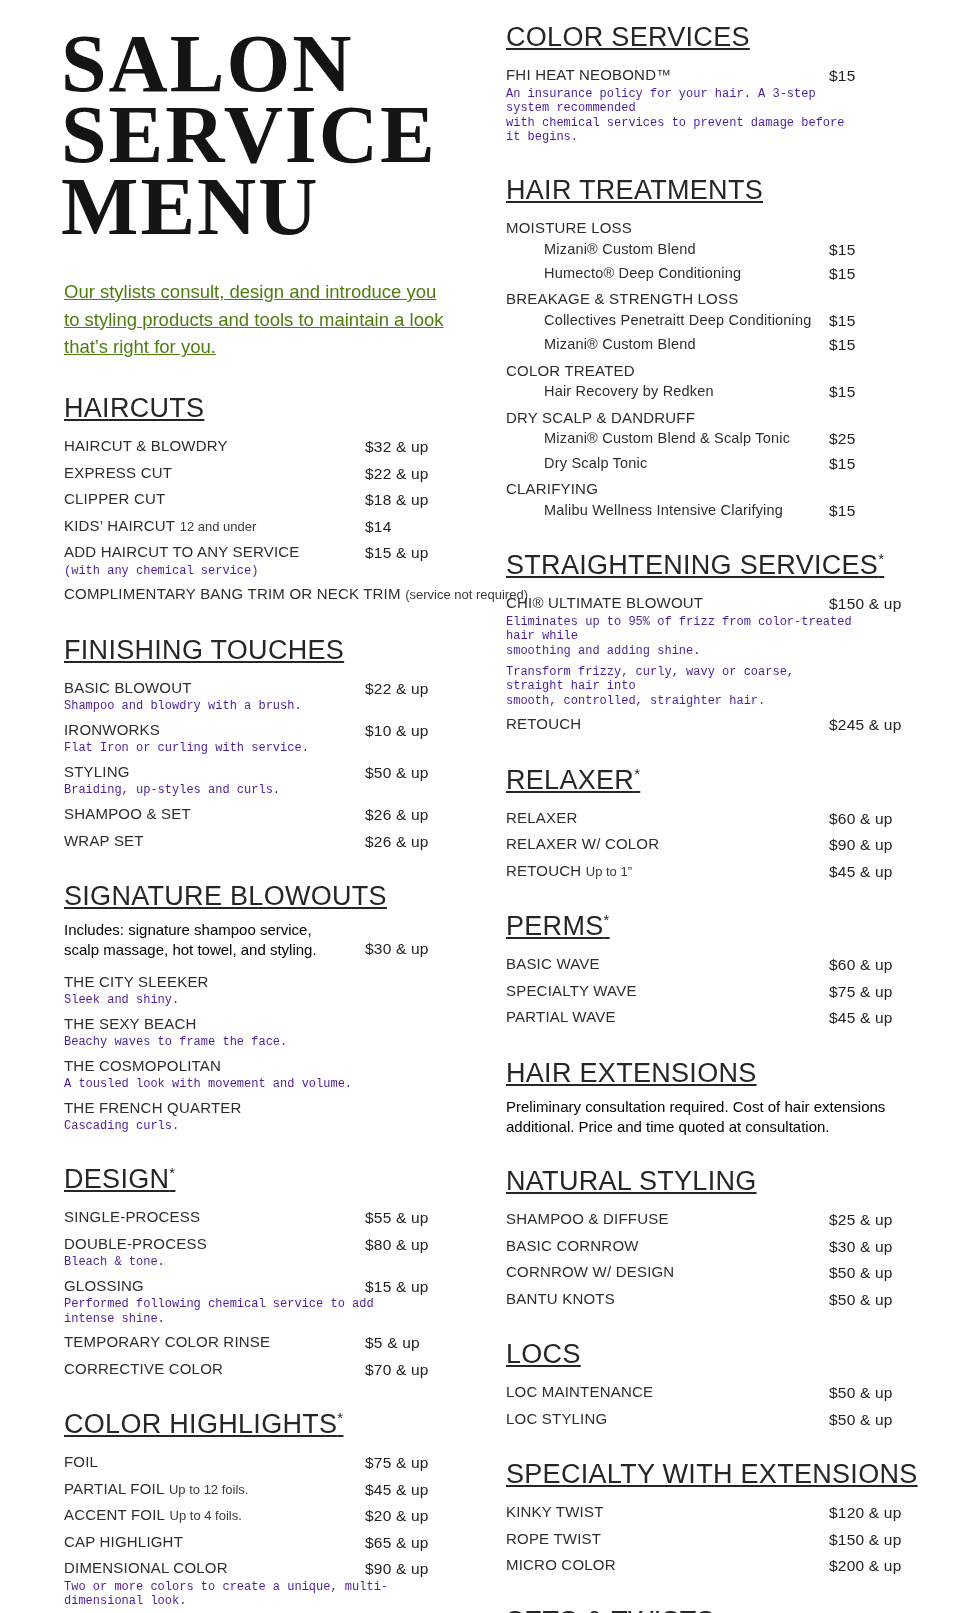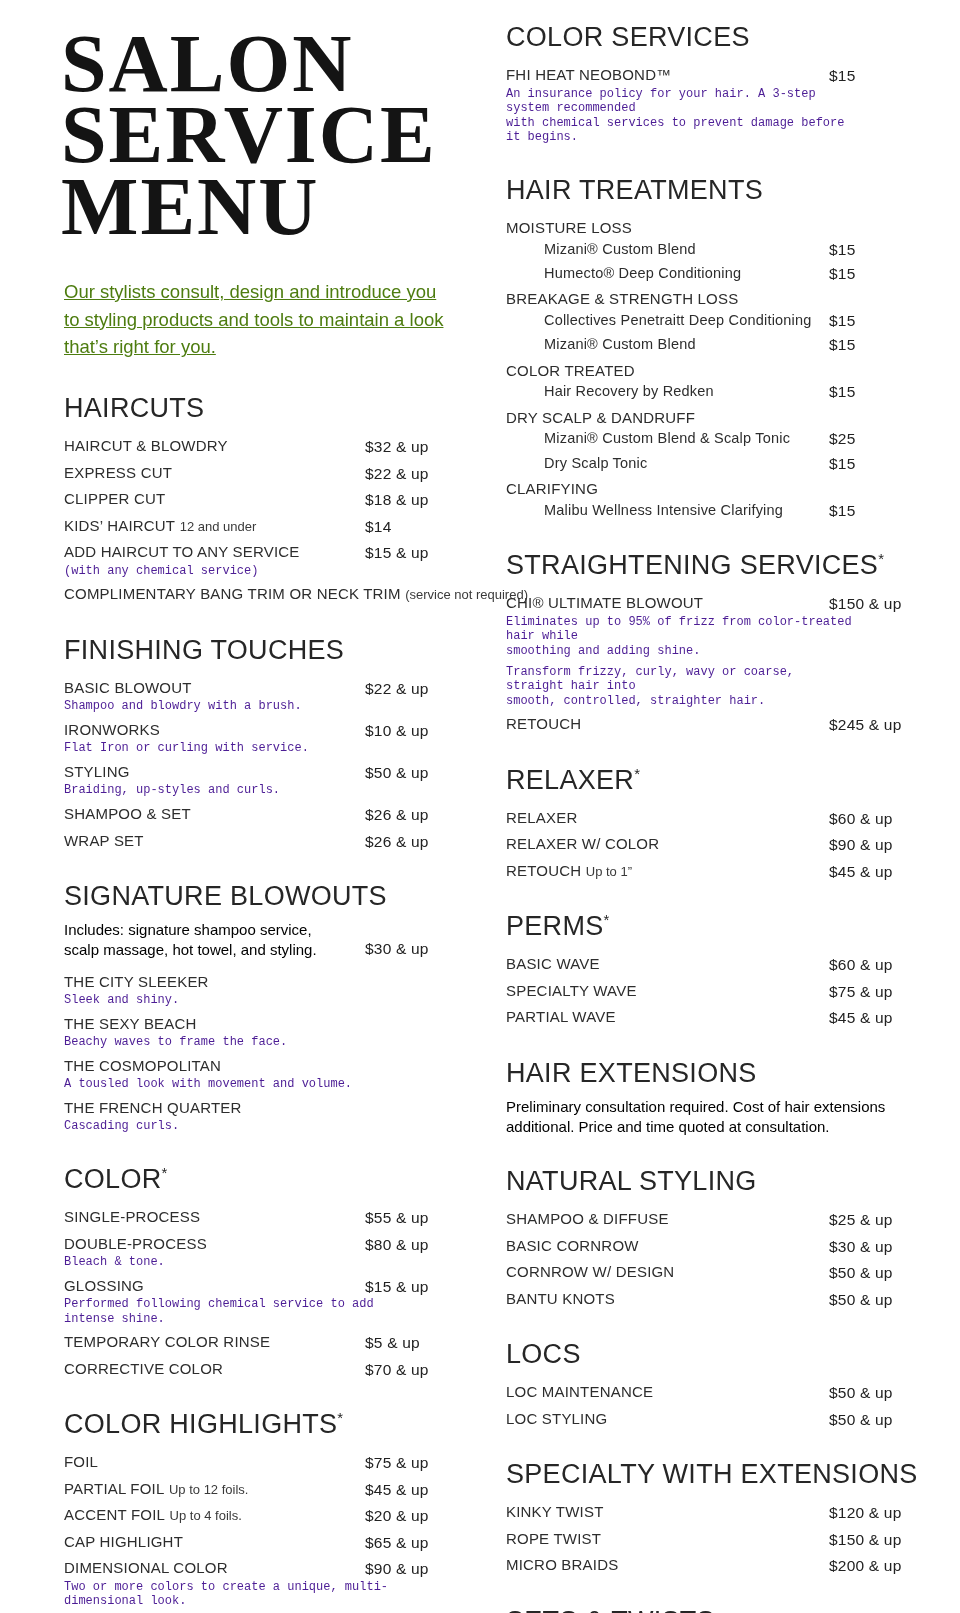--- a/index.html
+++ b/index.html
@@ -25,21 +25,21 @@
     margin-top:36px; font-size:18.5px; line-height:1.5;
     color:#4d7c0f; max-width:412px; white-space:pre-line;text-decoration:underline;
   }
 
   .menu-section { margin-top:30px; }
   .col-left  .menu-section:first-child { margin-top:32px; }
   .col-right .menu-section:first-child { margin-top:0; }
 
   h2.sec {
     font-size:27px; font-weight:400; color:#262626;
-    letter-spacing:0.3px; line-height:1.15; margin-bottom:12px;
+    letter-spacing:0.3px; line-height:1.15; margin-bottom:12px;text-decoration:underline;
   }
   h2.sec sup { font-size:55%; vertical-align:super; }
 
   .item { margin-bottom:6px; position:relative; }
   .row  { position:relative; line-height:1.28; white-space:nowrap; }
   .nm   { font-size:15px; letter-spacing:0.2px; color:#2d2d2d; }
   .inote{ font-size:13px; color:#3a3a3a; }
   .price{
     position:absolute; top:1px; font-size:15.5px; color:#222;
     letter-spacing:0.2px; white-space:nowrap;
@@ -139,21 +139,21 @@
             <div class="item">
               <div class="row"><span class="nm">THE COSMOPOLITAN</span></div>
               <div class="note">A tousled look with movement and volume.</div>
             </div>
             <div class="item">
               <div class="row"><span class="nm">THE FRENCH QUARTER</span></div>
               <div class="note">Cascading curls.</div>
             </div>
           </section>
           <section class="menu-section">
-            <h2 class="sec"><span>COLOR</span><sup>*</sup></h2>
+            <h2 class="sec"><span>DESIGN</span><sup>*</sup></h2>
             <div class="item">
               <div class="row"><span class="nm">SINGLE-PROCESS</span><span class="price">$55 &amp; up</span></div>
             </div>
             <div class="item">
               <div class="row"><span class="nm">DOUBLE-PROCESS</span><span class="price">$80 &amp; up</span></div>
               <div class="note">Bleach &amp; tone.</div>
             </div>
             <div class="item">
               <div class="row"><span class="nm">GLOSSING</span><span class="price">$15 &amp; up</span></div>
               <div class="note">Performed following chemical service to add intense shine.</div>
@@ -315,21 +315,21 @@
           </section>
           <section class="menu-section">
             <h2 class="sec"><span>SPECIALTY WITH EXTENSIONS</span></h2>
             <div class="item">
               <div class="row"><span class="nm">KINKY TWIST</span><span class="price">$120 &amp; up</span></div>
             </div>
             <div class="item">
               <div class="row"><span class="nm">ROPE TWIST</span><span class="price">$150 &amp; up</span></div>
             </div>
             <div class="item">
-              <div class="row"><span class="nm">MICRO BRAIDS</span><span class="price">$200 &amp; up</span></div>
+              <div class="row"><span class="nm">MICRO COLOR</span><span class="price">$200 &amp; up</span></div>
             </div>
           </section>
           <section class="menu-section">
             <h2 class="sec"><span>SETS &amp; TWISTS</span></h2>
           </section>
         </div>
     </div>
 
   </div>
 </div>

